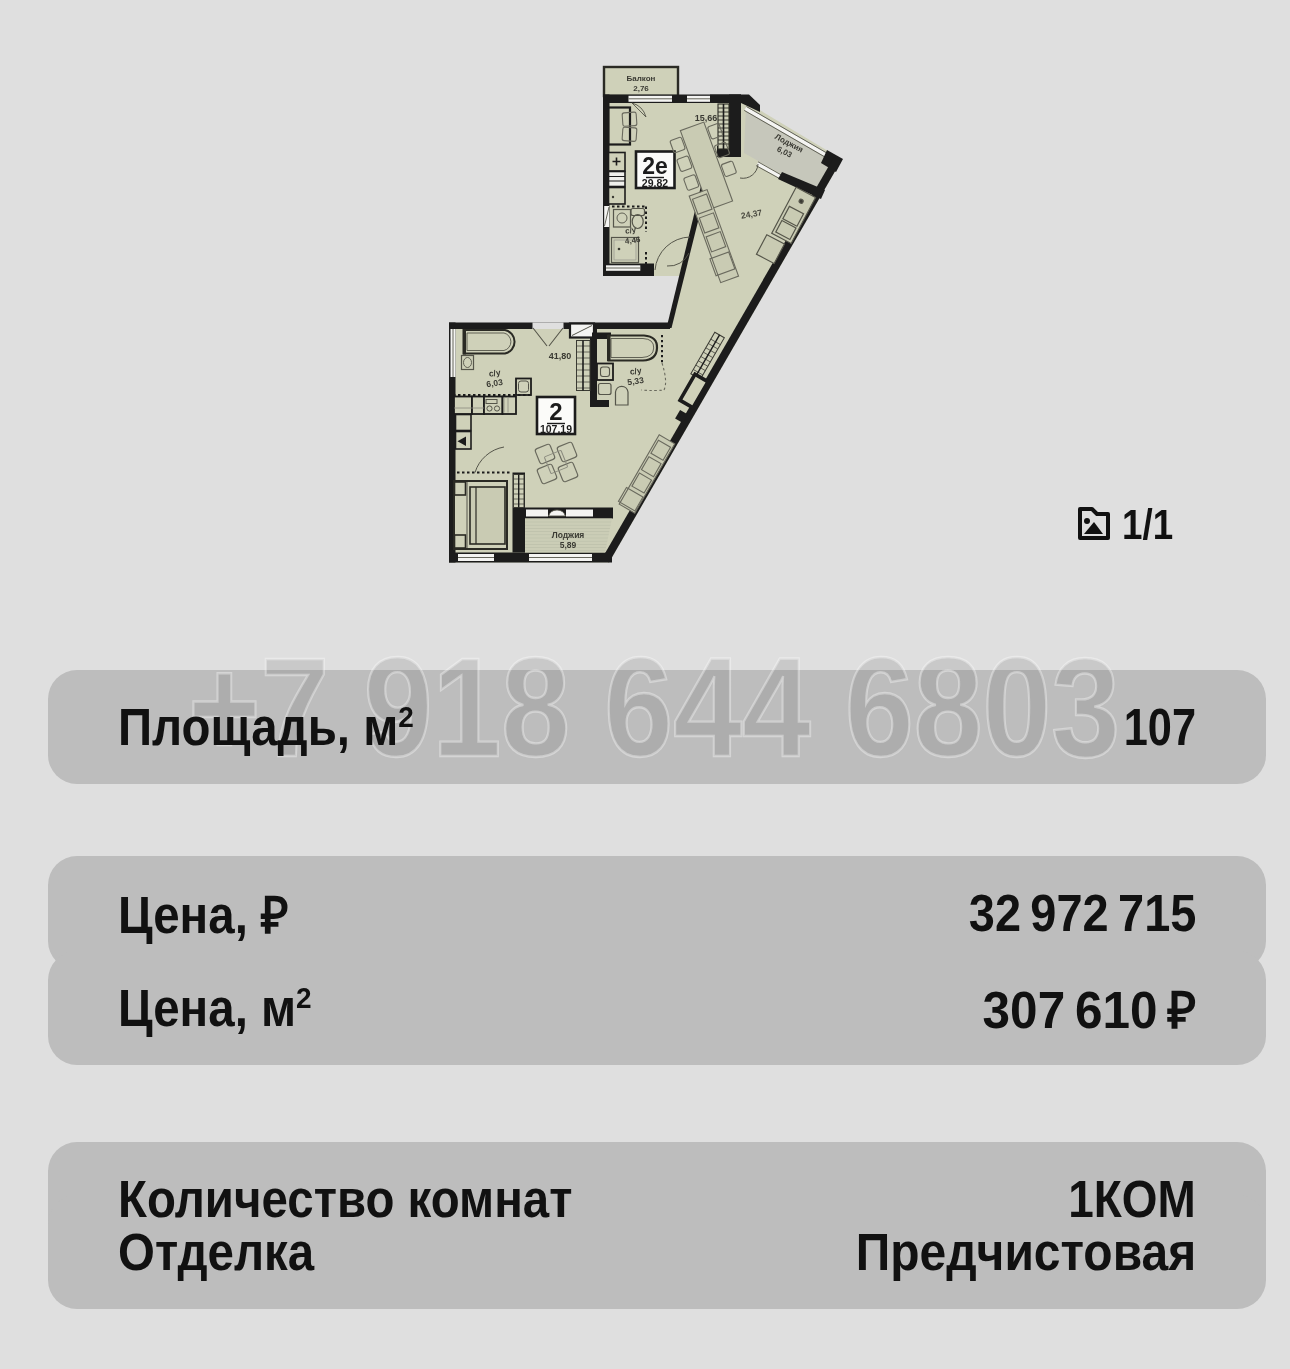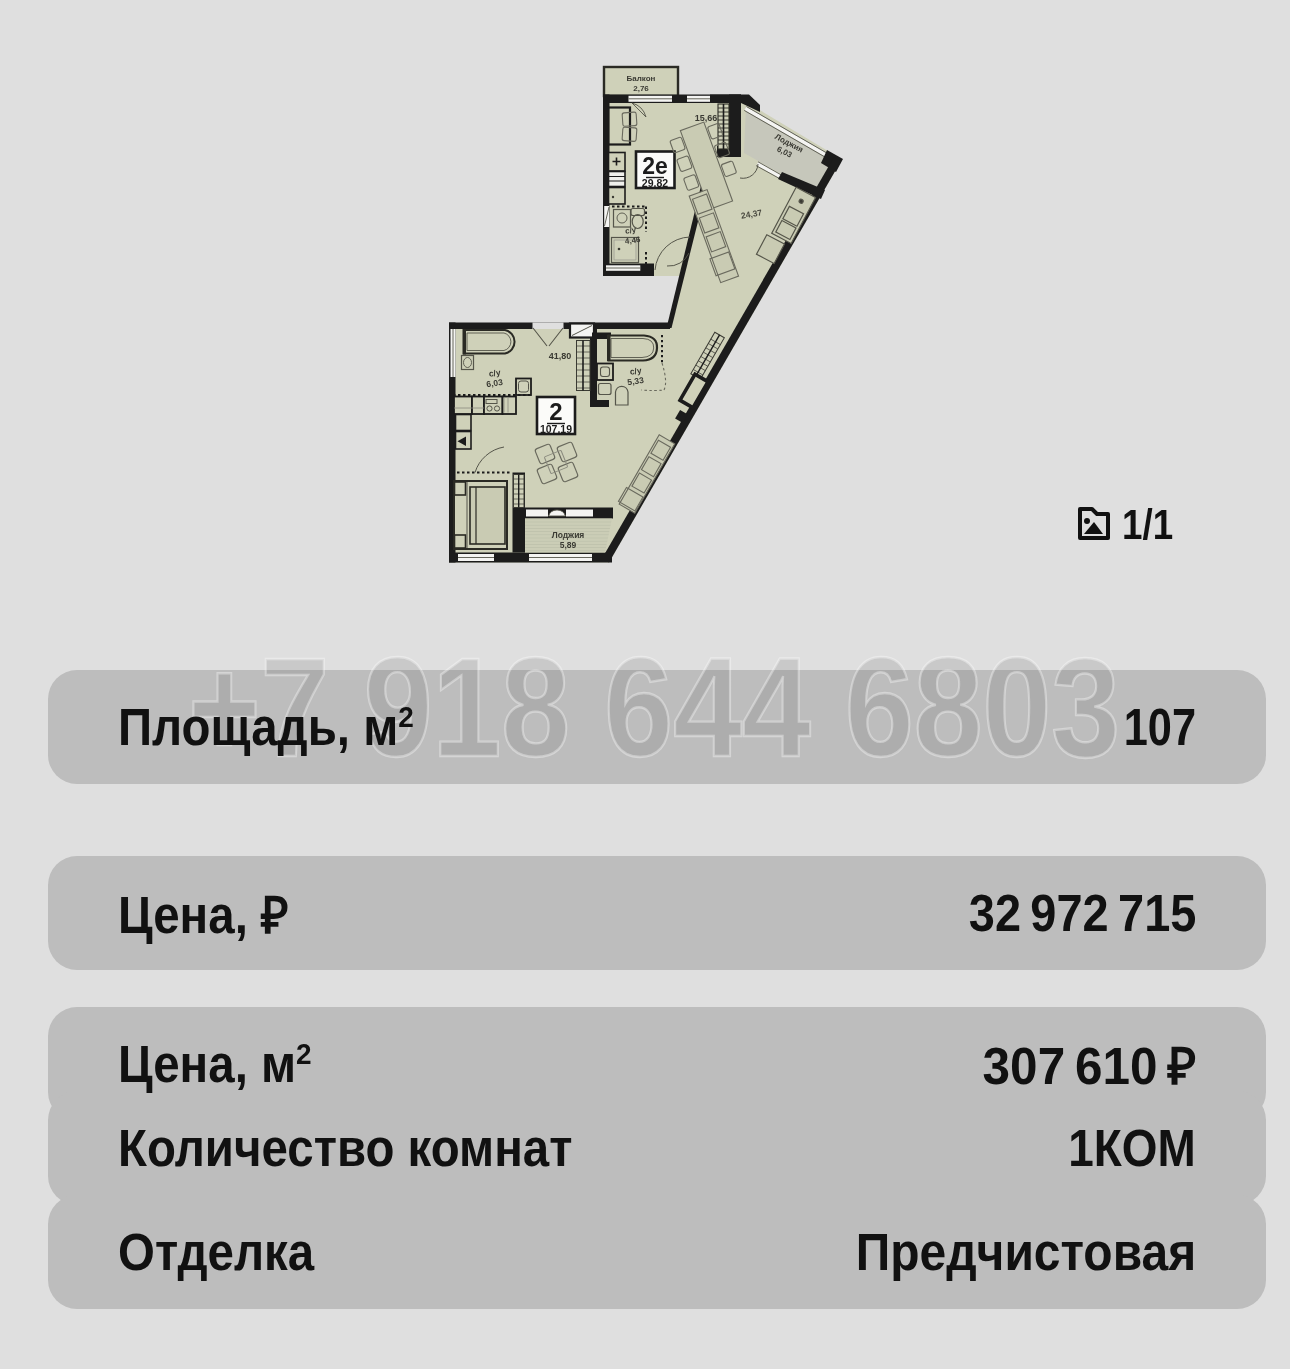--- a/index.html
+++ b/index.html
@@ -394,26 +394,26 @@
 <div class="row" style="top:670px">
     <div class="lab">Площадь, м<sup>2</sup></div>
     <div class="val" style="transform:translateY(-50%) scaleX(0.85)">107</div>
   </div>
 
 <div class="row" style="top:856px">
     <div class="lab">Цена, ₽</div>
     <div class="val" style="transform:translateY(-50%) scaleX(0.92)">32 972 715</div>
   </div>
 
-<div class="row" style="top:1007px">
+<div class="row" style="top:951px">
     <div class="lab">Цена, м<sup>2</sup></div>
     <div class="val" style="transform:translateY(-50%) scaleX(0.97)">307 610 ₽</div>
   </div>
 
-<div class="row" style="top:1091px">
+<div class="row" style="top:1142px">
     <div class="lab">Количество комнат</div>
     <div class="val" style="transform:translateY(-50%) scaleX(0.90)">1КОМ</div>
   </div>
 
 <div class="row" style="top:1195px">
     <div class="lab">Отделка</div>
     <div class="val" style="transform:translateY(-50%) scaleX(0.94)">Предчистовая</div>
   </div>
 
 </body></html>

